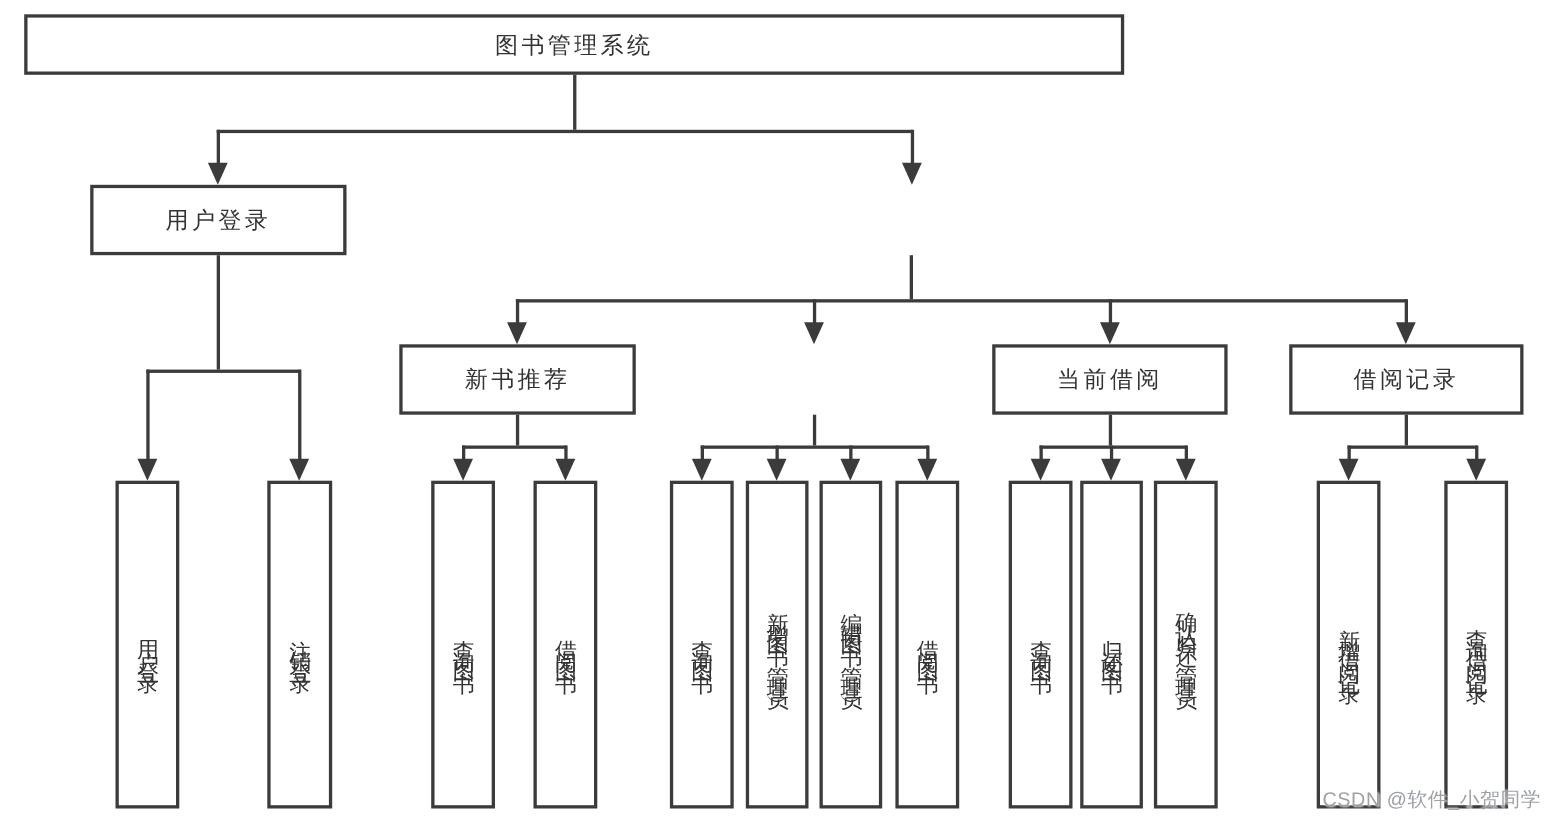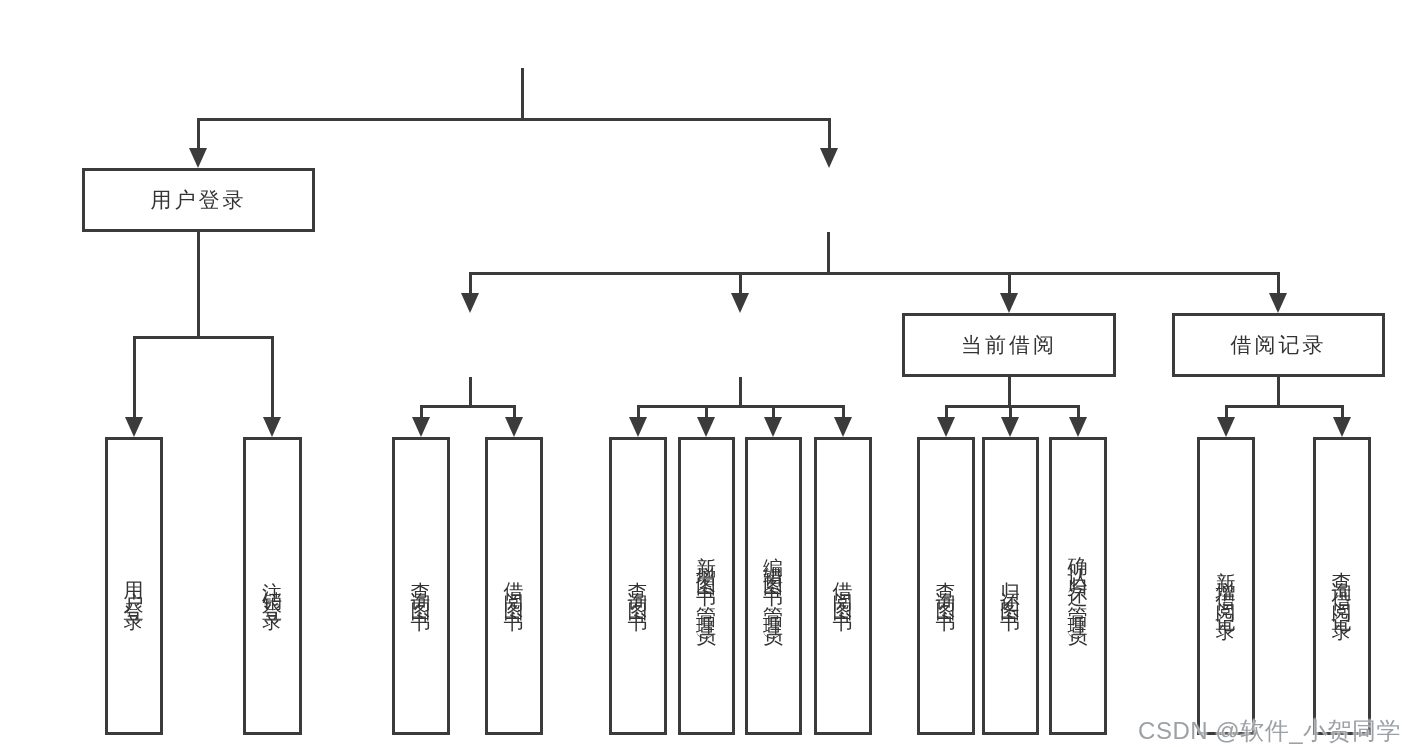--- a/index.html
+++ b/index.html
@@ -27,29 +27,32 @@
   }
   .vl{position:absolute;width:2.5px;background:var(--line);}
   .hl{position:absolute;height:2.5px;background:var(--line);}
   .arr{
     position:absolute;width:0;height:0;
     border-left:9px solid transparent;border-right:9px solid transparent;
     border-top:20px solid var(--line);
   }
   .watermark{
     position:absolute;top:715px;right:4px;z-index:5;
-    font-size:24px;letter-spacing:.5px;color:var(--watermark);
+    font-size:18px;letter-spacing:.5px;color:var(--watermark);
     text-shadow:1px 1px 2px rgba(255,255,255,.95),-1px -1px 2px rgba(255,255,255,.95);
   }
 </style>
 </head>
 <body>
 
 <div class="canvas">
 
+  <div class="box" style="left:22px;top:13px;width:1000px;height:55px;">
+    <span class="hlabel">图书管理系统</span>
+  </div>
 
   <div class="vl" style="left:521px;top:68px;height:50px;"></div>
   <div class="hl" style="left:197px;top:118px;width:633px;"></div>
   <div class="vl" style="left:197px;top:118px;height:34px;"></div>
   <div class="vl" style="left:828px;top:118px;height:34px;"></div>
   <div class="arr" style="left:189px;top:148px;"></div>
   <div class="arr" style="left:820px;top:148px;"></div>
 
   <div class="box" style="left:82px;top:168px;width:233px;height:64px;">
     <span class="hlabel">用户登录</span>
@@ -66,20 +69,23 @@
   <div class="hl" style="left:469px;top:272px;width:810px;"></div>
   <div class="vl" style="left:469px;top:272px;height:26px;"></div>
   <div class="vl" style="left:739px;top:272px;height:26px;"></div>
   <div class="vl" style="left:1008px;top:272px;height:26px;"></div>
   <div class="vl" style="left:1277px;top:272px;height:26px;"></div>
   <div class="arr" style="left:461px;top:293px;"></div>
   <div class="arr" style="left:731px;top:293px;"></div>
   <div class="arr" style="left:1000px;top:293px;"></div>
   <div class="arr" style="left:1269px;top:293px;"></div>
 
+  <div class="box" style="left:363px;top:313px;width:215px;height:64px;">
+    <span class="hlabel">新书推荐</span>
+  </div>
   <div class="box" style="left:902px;top:313px;width:214px;height:64px;">
     <span class="hlabel">当前借阅</span>
   </div>
   <div class="box" style="left:1172px;top:313px;width:213px;height:64px;">
     <span class="hlabel">借阅记录</span>
   </div>
 
   <div class="vl" style="left:469px;top:377px;height:28px;"></div>
   <div class="hl" style="left:420px;top:405px;width:95px;"></div>
   <div class="vl" style="left:420px;top:405px;height:15px;"></div>

